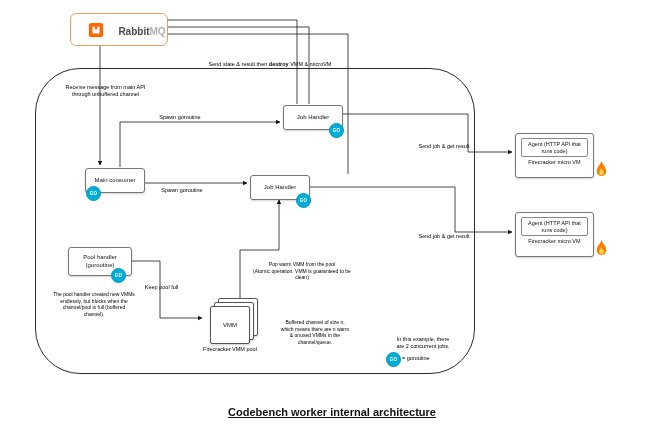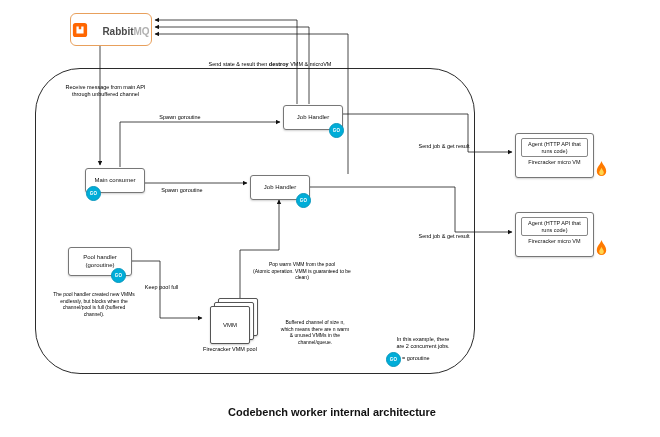--- a/index.html
+++ b/index.html
@@ -7,40 +7,40 @@
           font-family:"Liberation Sans",sans-serif;color:#111;}
   .wires{position:absolute;left:0;top:0;z-index:1;}
   .node{position:absolute;background:#fff;border:1px solid #777;border-radius:3px;
         display:flex;align-items:center;justify-content:center;text-align:center;
         font-size:6px;line-height:1.25;z-index:2;box-shadow:0 1px 2px rgba(0,0,0,.18);
         white-space:pre-line;}
   .worker-container{position:absolute;left:35px;top:68px;width:438px;height:304px;
         border:1.2px solid #2b2b2b;border-radius:45px;z-index:0;background:#fff;}
   .rmq-box{position:absolute;left:70px;top:13px;width:80px;height:31px;background:#fff;
         border:1.2px solid #e8a05c;border-radius:6px;display:flex;align-items:center;
-        justify-content:center;gap:14px;z-index:2;}
+        justify-content:center;gap:14px;z-index:2;padding-left:16px;}
   .rmq-dark{font-size:10px;font-weight:bold;color:#4a4a4a;}
   .rmq-light{font-size:10px;font-weight:bold;color:#b0b0b0;}
   .lbl{position:absolute;font-size:5.5px;line-height:1.3;text-align:center;z-index:3;
        white-space:pre-line;color:#000;}
   .lbl-sm{font-size:5px;}
   .go-icon{position:absolute;width:13px;height:13px;border-radius:50%;background:#00ADD8;
        color:#fff;font-size:4.5px;font-weight:bold;display:flex;align-items:center;
        justify-content:center;z-index:4;border:1px solid #0797bd;letter-spacing:.2px;}
   .agent-box{position:absolute;width:77px;height:43px;background:#fff;border:1px solid #777;
        border-radius:3px;z-index:2;box-shadow:0 1px 2px rgba(0,0,0,.18);}
   .agent-inner{margin:4px 5px 2px 5px;border:1px solid #888;border-radius:2px;
        font-size:5.5px;line-height:1.2;text-align:center;padding:2px 1px;white-space:pre-line;}
   .agent-sub{font-size:5.5px;text-align:center;margin-top:1px;}
   .flame{position:absolute;z-index:4;}
   .vmm-card{position:absolute;width:38px;height:36px;background:#fff;border:1px solid #555;
        border-radius:2px;z-index:2;box-shadow:0 1px 2px rgba(0,0,0,.2);}
   .vmm-front{display:flex;align-items:center;justify-content:center;font-size:6px;}
   .title{position:absolute;left:4px;right:0;top:406px;text-align:center;font-size:11px;
-       font-weight:bold;z-index:3;}
+       font-weight:bold;text-decoration:underline;z-index:3;}
 </style>
 </head>
 <body>
 
 <div class="canvas">
 
   <svg class="wires" width="660" height="437" viewBox="0 0 660 437">
     <defs>
       <marker id="arrow" markerWidth="8" markerHeight="8" refX="5.5" refY="3" orient="auto">
         <path d="M0,0 L6,3 L0,6 z" fill="#111"></path>

